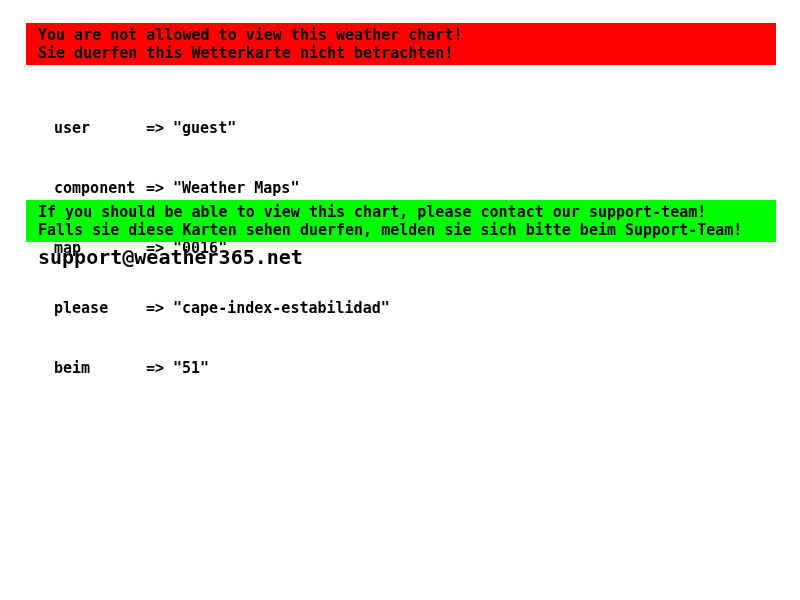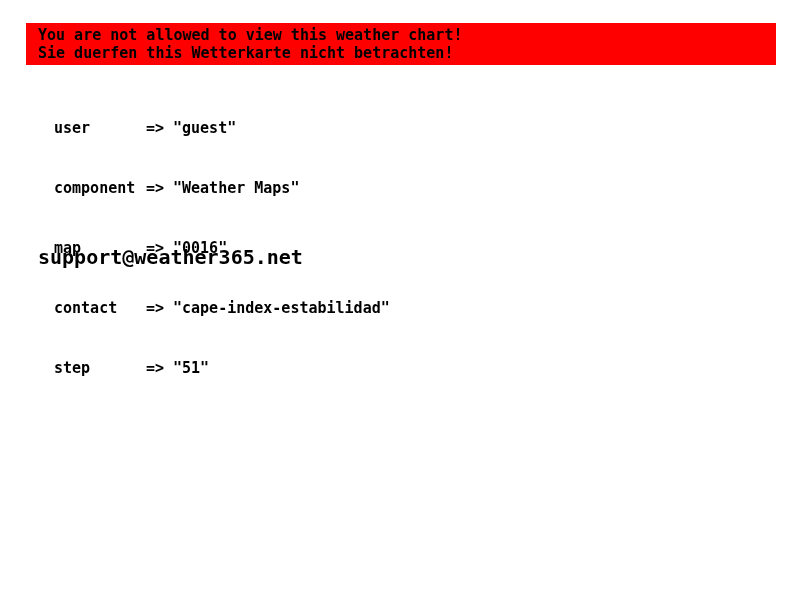--- a/index.html
+++ b/index.html
@@ -90,29 +90,33 @@
       <span class="param-key">component</span>
       <span class="param-arrow">=&gt;</span>
       <span class="param-value">"Weather Maps"</span>
     </div>
     <div class="param-row">
       <span class="param-key">map</span>
       <span class="param-arrow">=&gt;</span>
       <span class="param-value">"0016"</span>
     </div>
     <div class="param-row">
-      <span class="param-key">contact</span>
+      <span class="param-key">please</span>
       <span class="param-arrow">=&gt;</span>
       <span class="param-value">"cape-index-estabilidad"</span>
     </div>
     <div class="param-row">
-      <span class="param-key">step</span>
+      <span class="param-key">beim</span>
       <span class="param-arrow">=&gt;</span>
       <span class="param-value">"51"</span>
     </div>
   </div>
 
+  <div class="banner banner-green">
+    <div>If you should be able to view this chart, please contact our support-team!</div>
+    <div>Falls sie diese Karten sehen duerfen, melden sie sich bitte beim Support-Team!</div>
+  </div>
 
   <div class="footer">
     <span>support@weather365.net</span>
   </div>
 
 </div>
 
 </body></html>

